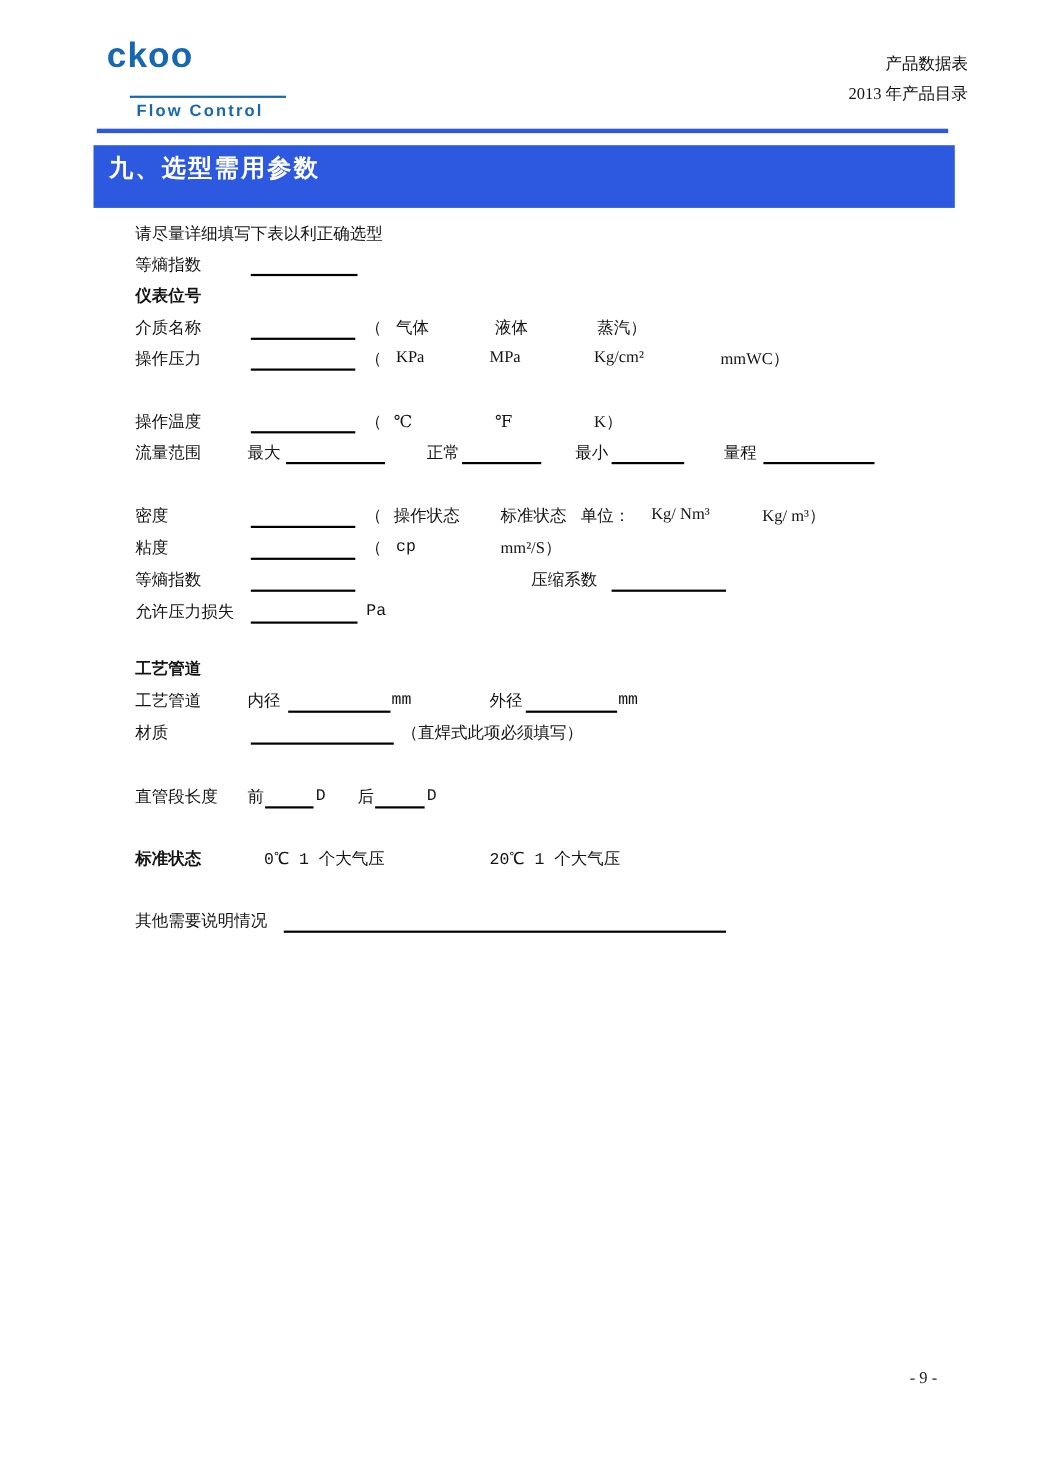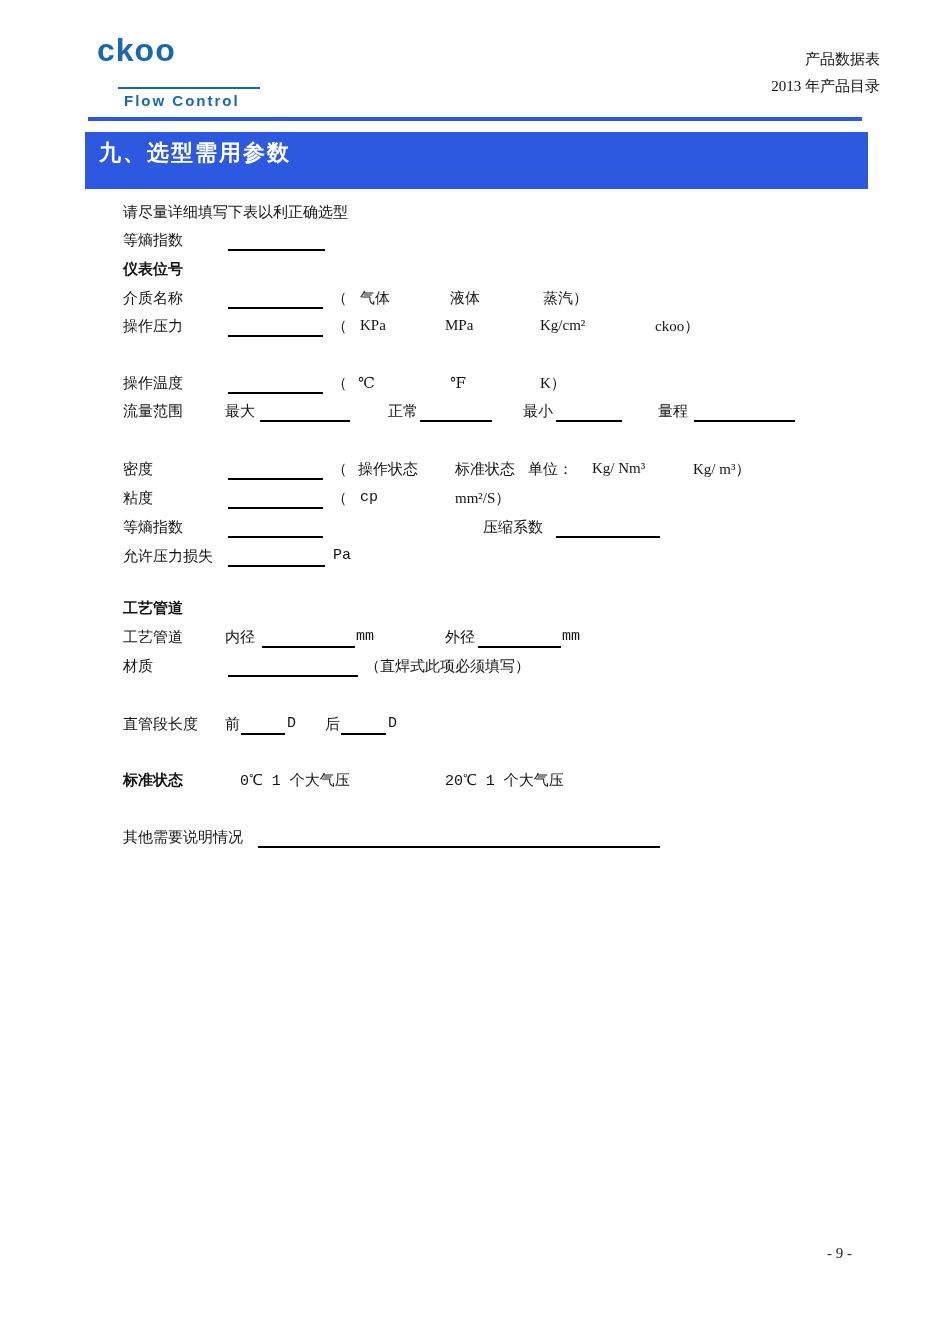--- a/index.html
+++ b/index.html
@@ -65,21 +65,21 @@
     <span class="t" style="left:543px">蒸汽）</span>
   </div>
 
   <div class="row" style="top:317px">
     <span class="t" style="left:123px">操作压力</span>
     <span class="blank" style="left:228px;width:95px"></span>
     <span class="t" style="left:332px">（</span>
     <span class="t" style="left:360px">KPa</span>
     <span class="t" style="left:445px">MPa</span>
     <span class="t" style="left:540px">Kg/cm²</span>
-    <span class="t" style="left:655px">ckoo）</span>
+    <span class="t" style="left:655px">mmWC）</span>
   </div>
 
 
   <div class="row" style="top:374px">
     <span class="t" style="left:123px">操作温度</span>
     <span class="blank" style="left:228px;width:95px"></span>
     <span class="t" style="left:332px">（</span>
     <span class="t" style="left:358px">℃</span>
     <span class="t" style="left:450px">℉</span>
     <span class="t" style="left:540px">K）</span>

